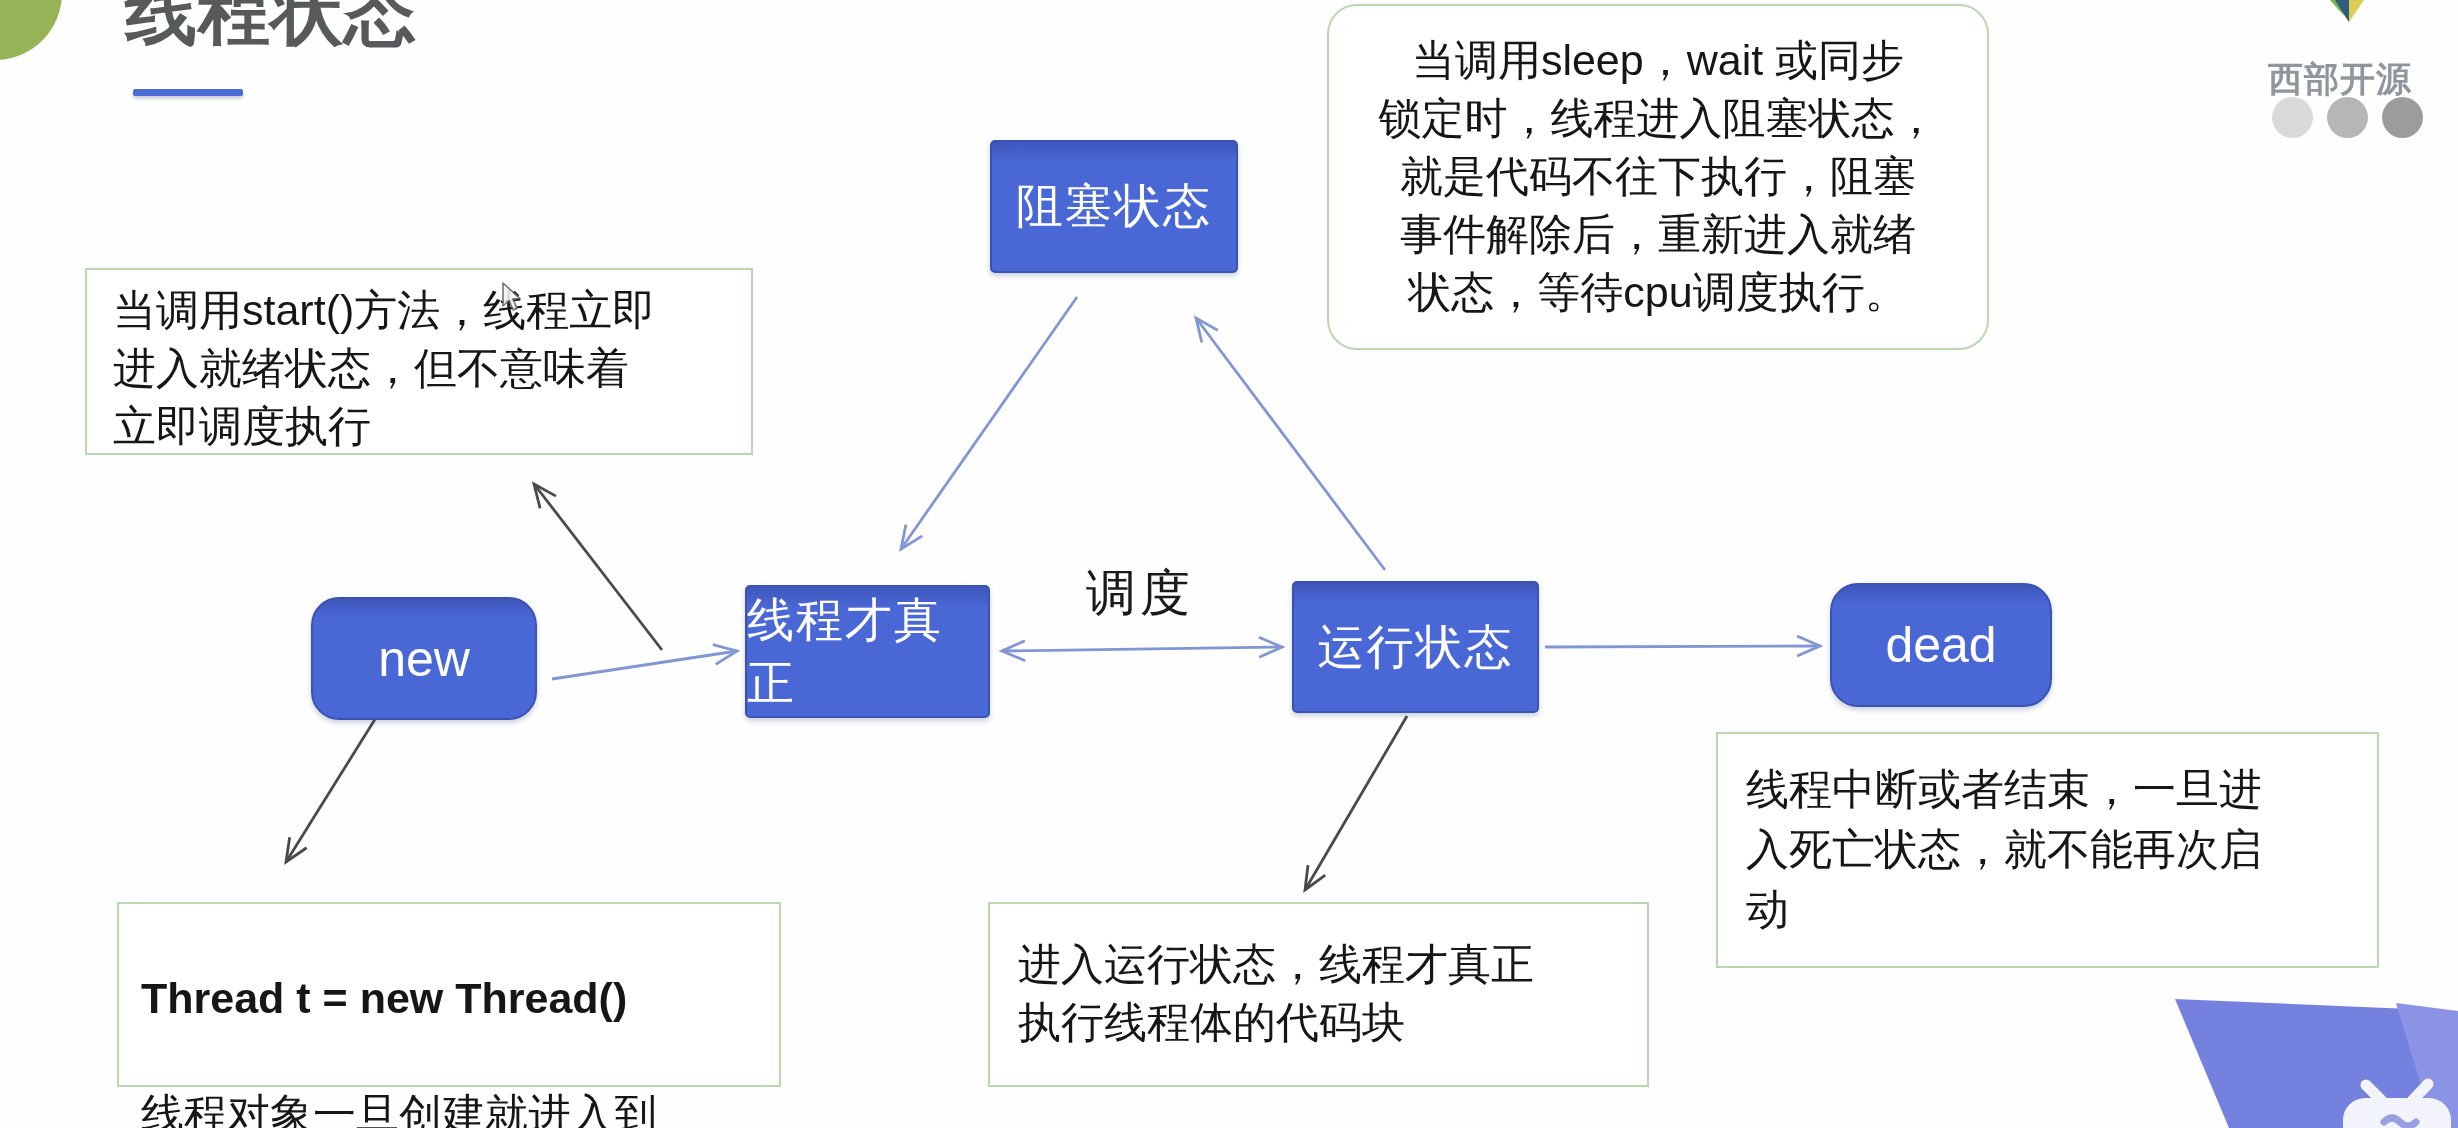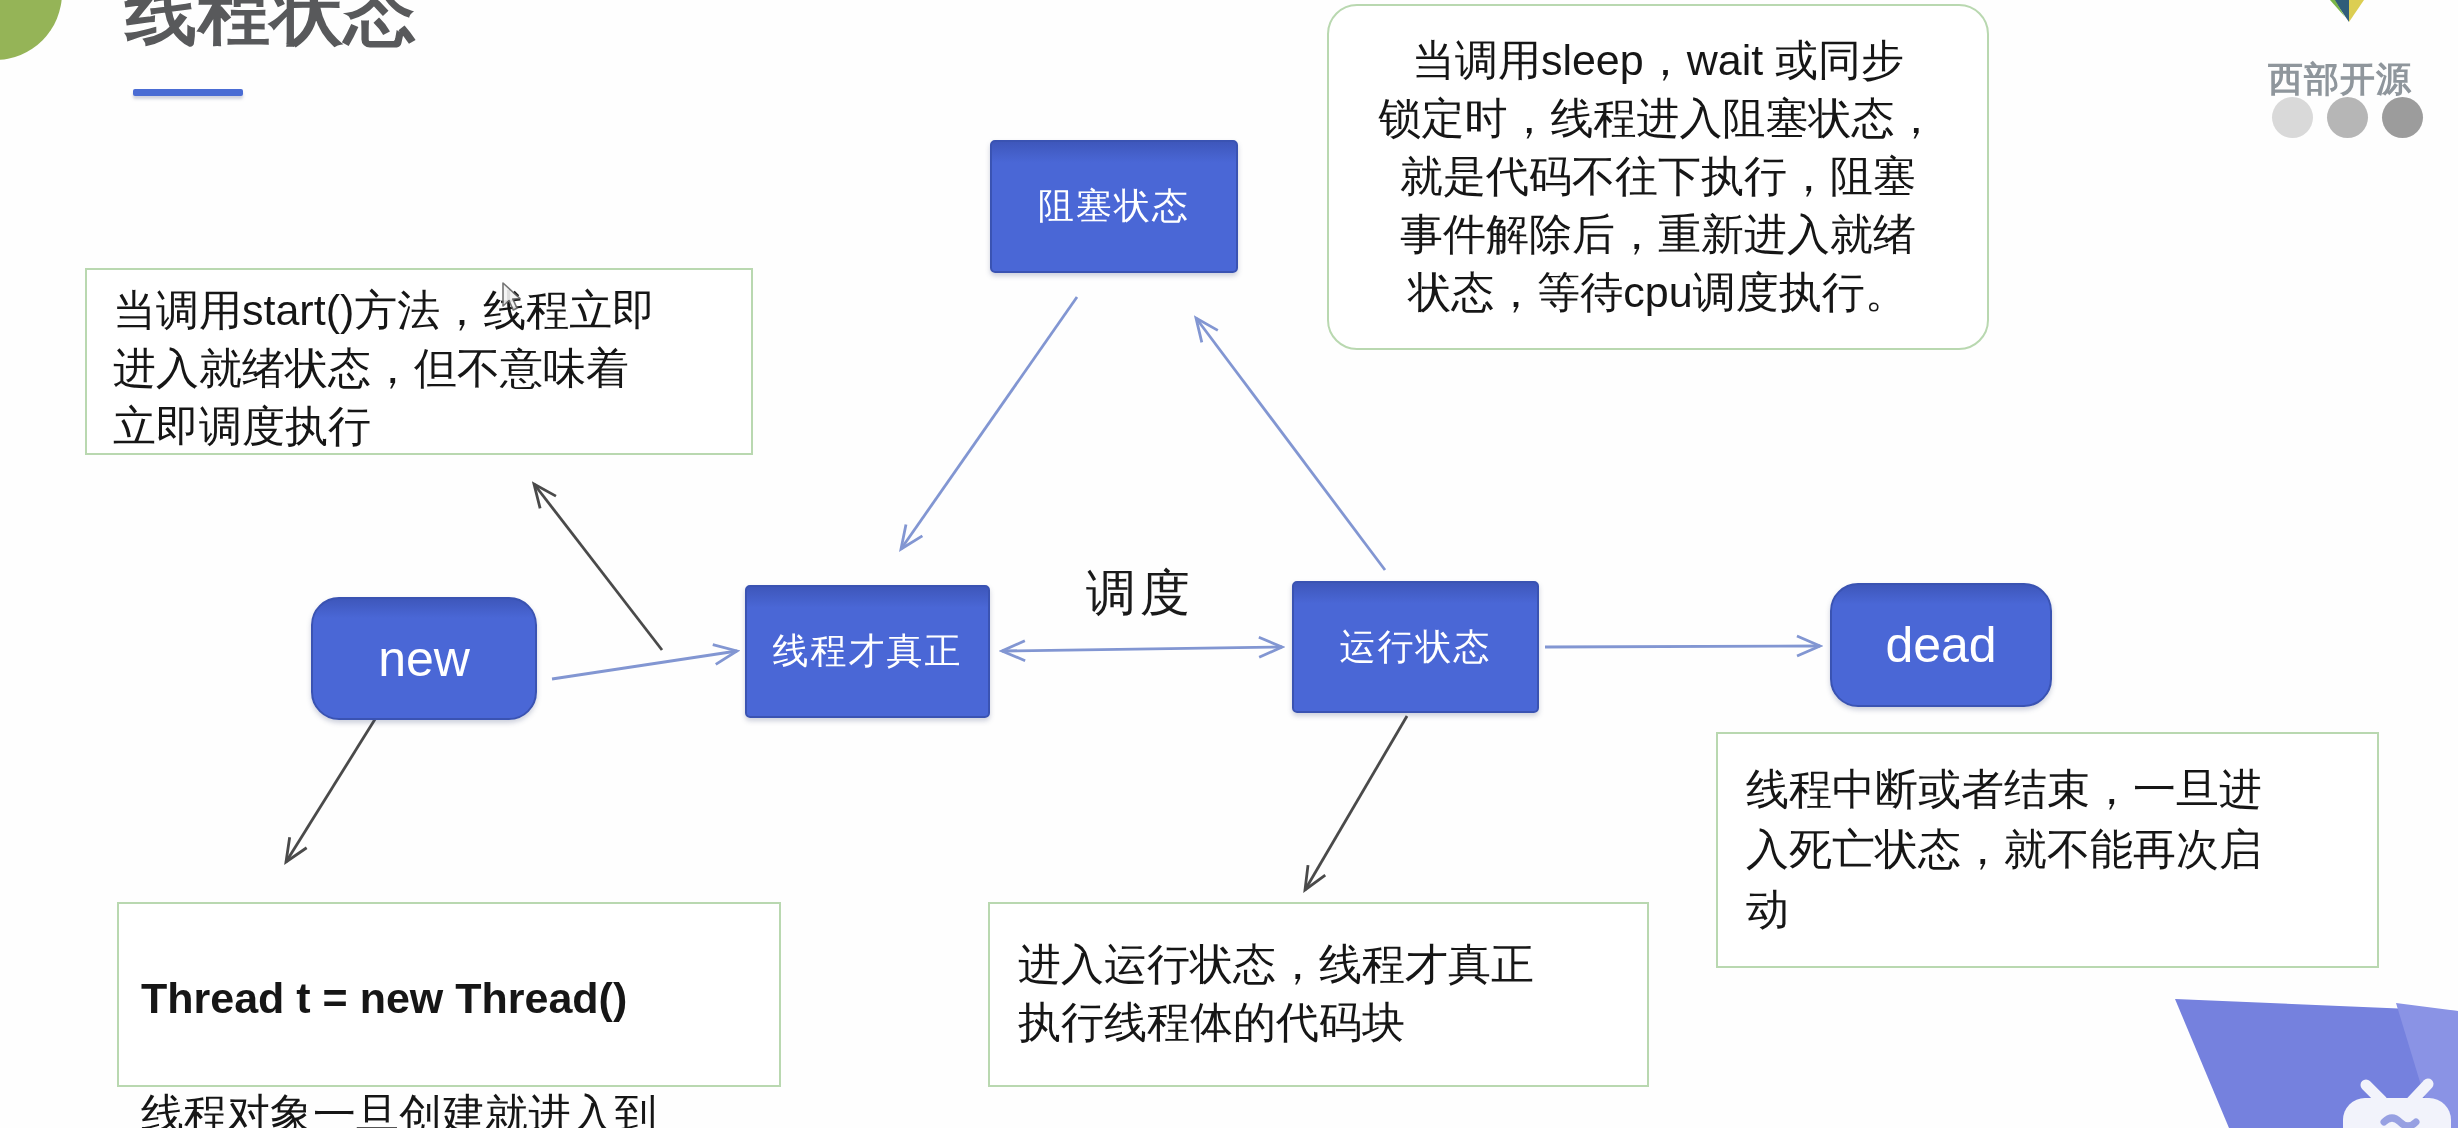--- a/index.html
+++ b/index.html
@@ -32,21 +32,21 @@
          background:var(--accent-underline);border-radius:2px;box-shadow:0 3px 3px rgba(120,130,160,.35);}
 
   
   .brand-text{position:absolute;left:2268px;top:28px;width:160px;font-size:35px;font-weight:bold;
          color:var(--brand-gray);letter-spacing:1px;margin-top:28px;}
   .brand-dots{position:absolute;left:2272px;top:97px;display:flex;gap:14px;}
   .brand-dots .dot{width:41px;height:41px;border-radius:50%;display:inline-block;}
 
   
   .node{position:absolute;display:flex;align-items:center;justify-content:center;
-        color:#fff;font-size:36px;letter-spacing:2px;
+        color:#fff;font-size:47px;letter-spacing:2px;
         background:linear-gradient(180deg,var(--node-fill-dark) 0%,var(--node-fill) 16%,var(--node-fill) 100%);
         border:2px solid var(--node-border);border-radius:5px;
         box-shadow:0 3px 5px rgba(60,70,120,.25);}
   .node--rounded{border-radius:28px;font-size:50px;letter-spacing:0;text-align:center;}
   #node-blocked{left:990px;top:140px;width:248px;height:133px;}
   #node-ready{left:745px;top:585px;width:245px;height:133px;}
   #node-running{left:1292px;top:581px;width:247px;height:132px;}
   #node-new{left:311px;top:597px;width:226px;height:123px;}
   #node-dead{left:1830px;top:583px;width:222px;height:124px;}
 

